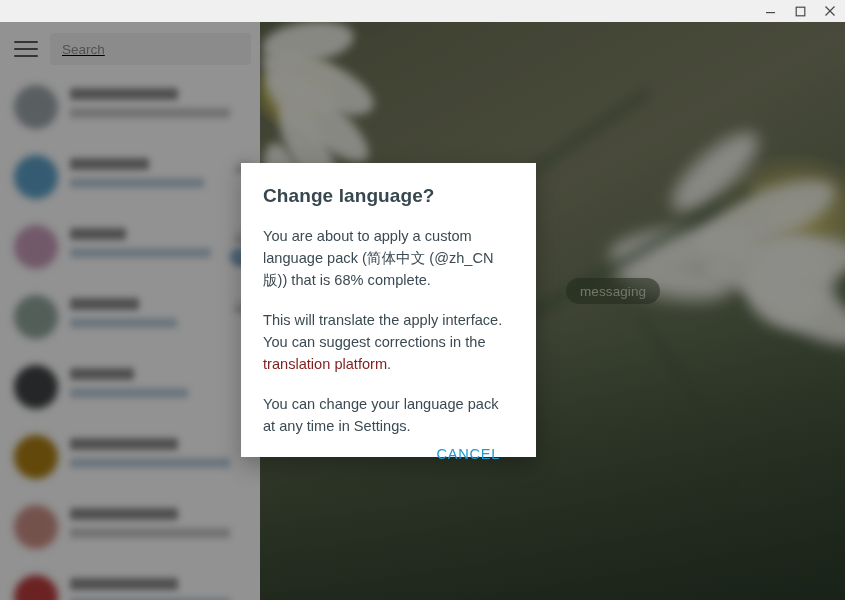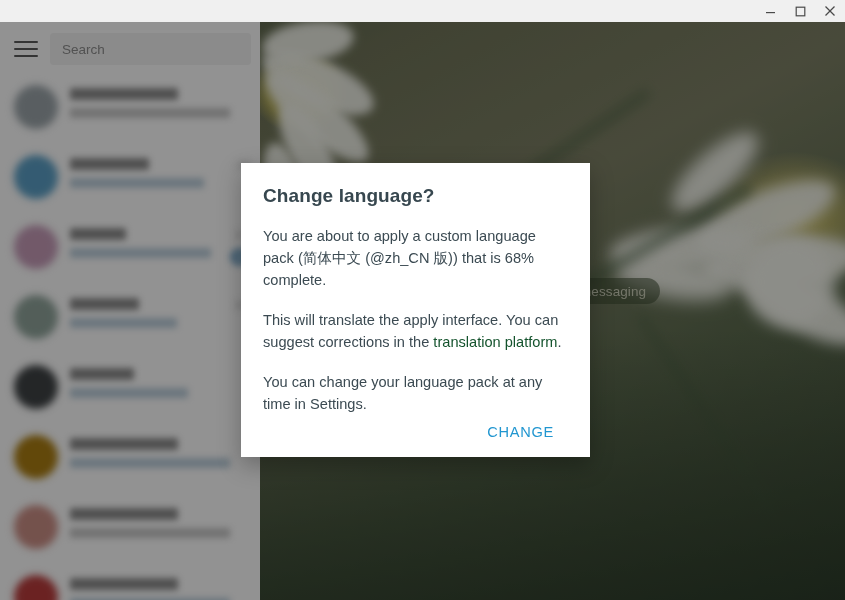--- a/index.html
+++ b/index.html
@@ -94,20 +94,21 @@
     letter-spacing: 0.1px;
     white-space: nowrap;
   }
 
   
   .sidebar {
     position: absolute; left: 0; top: 0;
     width: 260px; height: 578px;
     background: #fbfbfb;
     overflow: hidden;
+    text-decoration: underline;
   }
   .sidebar-header {
     height: 54px;
     display: flex; align-items: center;
     padding: 0 12px 0 14px;
     gap: 12px;
     background: #fbfbfb;
   }
   .hamburger { width: 26px; height: 26px; display: flex; flex-direction: column;
                justify-content: center; gap: 5px; cursor: pointer; }
@@ -159,21 +160,21 @@
   .scrim {
     position: absolute; left: 0; top: 22px;
     width: 845px; height: 578px;
     background: rgba(0,0,0,0.42);
   }
 
   
   .dialog {
     position: absolute;
     left: 241px; top: 163px;
-    width: 349px; height: 294px;
+    width: 295px; height: 294px;
     background: #ffffff;
     box-shadow: 0 8px 22px rgba(0,0,0,0.28);
     padding: 22px 22px 0 22px;
     display: flex; flex-direction: column;
   }
   .dialog-title {
     font-size: 19px;
     font-weight: bold;
     color: #37474f;
     letter-spacing: 0.1px;
@@ -181,21 +182,21 @@
   }
   .dialog-body { flex: 1; }
   .dialog-p {
     font-size: 14.6px;
     line-height: 22px;
     color: #3b4a52;
     margin-bottom: 18px;
   }
   .dialog-p:last-child { margin-bottom: 0; }
   .link {
-    color: #14532d;
+    color: #7f1d1d;
     text-decoration: none;
     cursor: pointer;
   }
 
   .dialog-actions {
     display: flex; align-items: center; justify-content: flex-end;
     gap: 4px;
     padding-bottom: 16px;
   }
   .dlg-btn {
@@ -373,17 +374,17 @@
 
     <div class="dialog-body">
       <p class="dialog-p">You are about to apply a custom language pack (简体中文 (@zh_CN 版)) that is 68% complete.</p>
 
       <p class="dialog-p"><span>This will translate the apply interface. You can suggest corrections in the </span><a class="link" href="#">translation platform</a><span>.</span></p>
 
       <p class="dialog-p">You can change your language pack at any time in Settings.</p>
     </div>
 
     <div class="dialog-actions">
-      <button class="dlg-btn">CHANGE</button>
+      <button class="dlg-btn">CANCEL</button>
     </div>
   </div>
 
 </div>
 
 </body></html>

